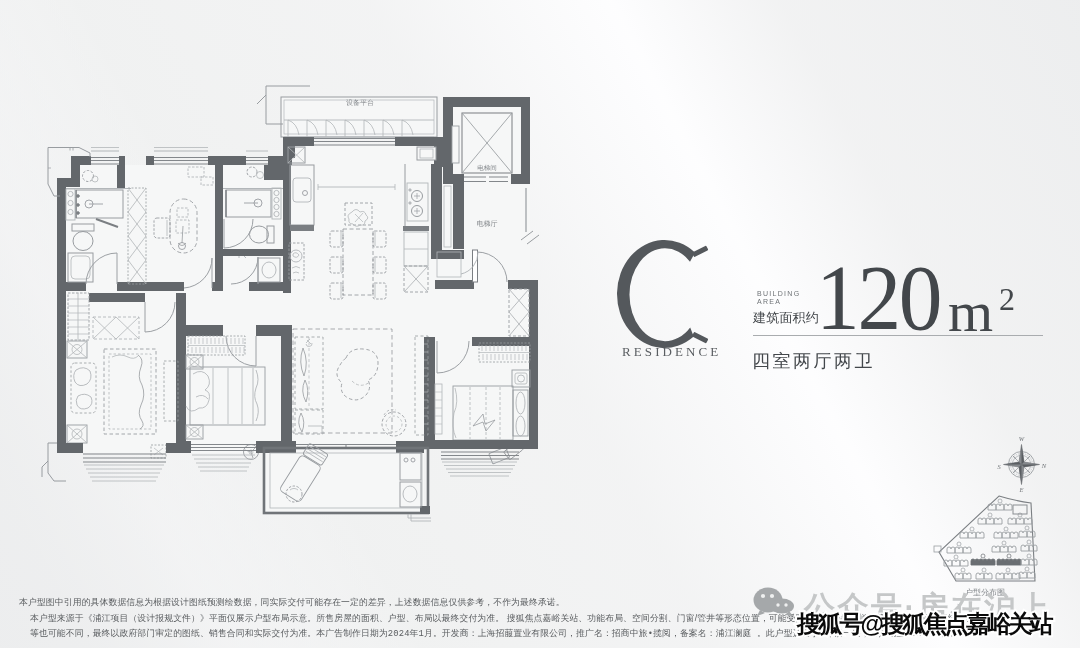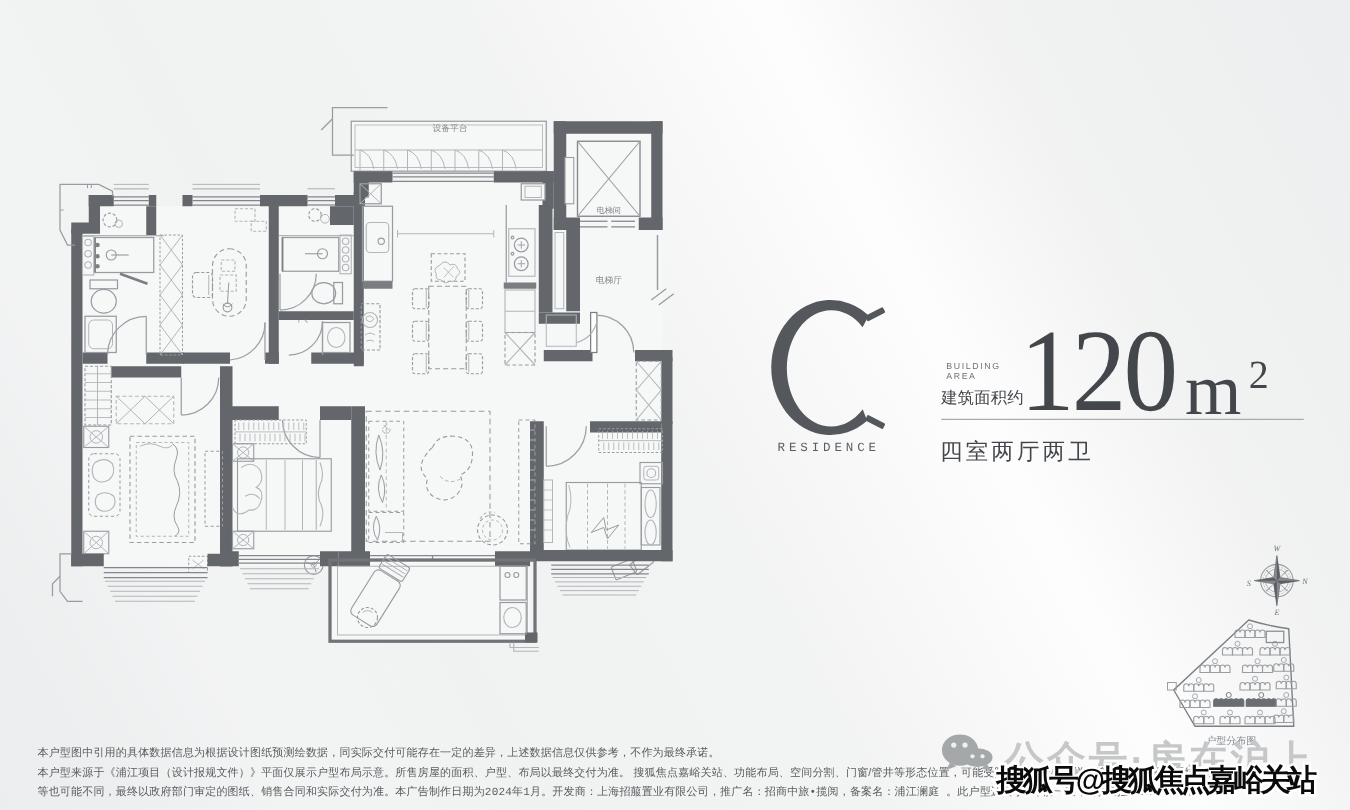--- a/index.html
+++ b/index.html
@@ -731,35 +731,35 @@
 
 <text x="985" y="595" font-size="8" fill="#85898d" text-anchor="middle">户型分布图</text>
 </svg>
 
 <svg class="t" style="left:0;top:0" width="1080" height="648" viewBox="0 0 1080 648">
 <path d="M 695.0 252.6 A 47.5 54.0 0 1 0 693.7 336.6 L 690.2 327.4 A 35.5 46.5 0 1 1 690.0 261.7 Z" fill="#54585c"></path>
 <rect x="693" y="252.5" width="16" height="5" rx="1" fill="#54585c" transform="rotate(-27 693 255)"></rect>
 <rect x="693" y="331.5" width="16" height="5" rx="1" fill="#54585c" transform="rotate(27 693 334)"></rect>
 </svg>
 
-<div class="t" id="resid" style="left:622px;top:354px;font-family:Liberation Mono, monospace;font-size:10px;letter-spacing:3.1px;color:#5a5e62;">RESIDENCE</div>
+<div class="t" id="resid" style="left:622px;top:344px;font-family:Liberation Serif, serif;font-size:13px;letter-spacing:3.1px;color:#5a5e62;">RESIDENCE</div>
 
 <div class="t" id="barea" style="left:757px;top:290px;font-size:7px;letter-spacing:1.3px;color:#6e7276;line-height:1.08;">BUILDING<br>AREA</div>
 
 <div class="t" id="jzmj" style="left:753px;top:309px;font-size:13px;letter-spacing:0.2px;color:#3f4347;text-align:right;">建筑面积约</div>
 
 <div class="t" id="area120" style="left:816px;top:250px;font-family:'Liberation Serif',serif;font-size:94px;letter-spacing:-2.5px;line-height:1;color:#43474b;transform:scaleX(0.93);transform-origin:left top;">120</div>
 <div class="t" id="aream" style="left:948px;top:283px;font-family:'Liberation Serif',serif;font-size:58px;line-height:1;color:#43474b;">m</div>
 <div class="t" id="area2" style="left:999px;top:283px;font-family:'Liberation Serif',serif;font-size:32px;line-height:1;color:#43474b;">2</div>
 
 <div class="t" id="rule" style="left:753px;top:335px;width:290px;height:1px;background:#a9acaf;"></div>
 
 <div class="t" id="rooms" style="left:752px;top:349px;font-size:18px;letter-spacing:2.5px;color:#43474b;">四室两厅两卫</div>
 
-<div class="t" style="left:30px;top:597px;font-size:8.8px;color:#595c5f;letter-spacing:0.15px;white-space:nowrap;">本户型图中引用的具体数据信息为根据设计图纸预测绘数据，同实际交付可能存在一定的差异，上述数据信息仅供参考，不作为最终承诺。</div>
+<div class="t" style="left:19px;top:597px;font-size:8.8px;color:#595c5f;letter-spacing:0.15px;white-space:nowrap;">本户型图中引用的具体数据信息为根据设计图纸预测绘数据，同实际交付可能存在一定的差异，上述数据信息仅供参考，不作为最终承诺。</div>
 
 <div class="t" style="left:30px;top:613px;font-size:8.8px;color:#595c5f;letter-spacing:0.15px;white-space:nowrap;">本户型来源于《浦江项目（设计报规文件）》平面仅展示户型布局示意。所售房屋的面积、户型、布局以最终交付为准。 搜狐焦点嘉峪关站、功能布局、空间分割、门窗/管井等形态位置，可能受限于具体结构、样式等因素，每栋楼层结构、面积</div>
 
 <div class="t" style="left:30px;top:628px;font-size:8.8px;color:#595c5f;letter-spacing:0.15px;white-space:nowrap;font-family:Liberation Mono, monospace;">等也可能不同，最终以政府部门审定的图纸、销售合同和实际交付为准。本广告制作日期为2024年1月。开发商：上海招菔置业有限公司，推广名：招商中旅•揽阅，备案名：浦江澜庭 。此户型选自于6号楼一层，有效期至2024年7月。</div>
 
 <div class="t" style="left:804px;top:587px;font-size:31px;letter-spacing:2.5px;color:#c5c7c8;font-weight:bold;">公众号·房在沪上</div>
 
 <svg class="t" style="left:0;top:0" width="1080" height="648" viewBox="0 0 1080 648">
 
   <g fill="#a5a8aa">

